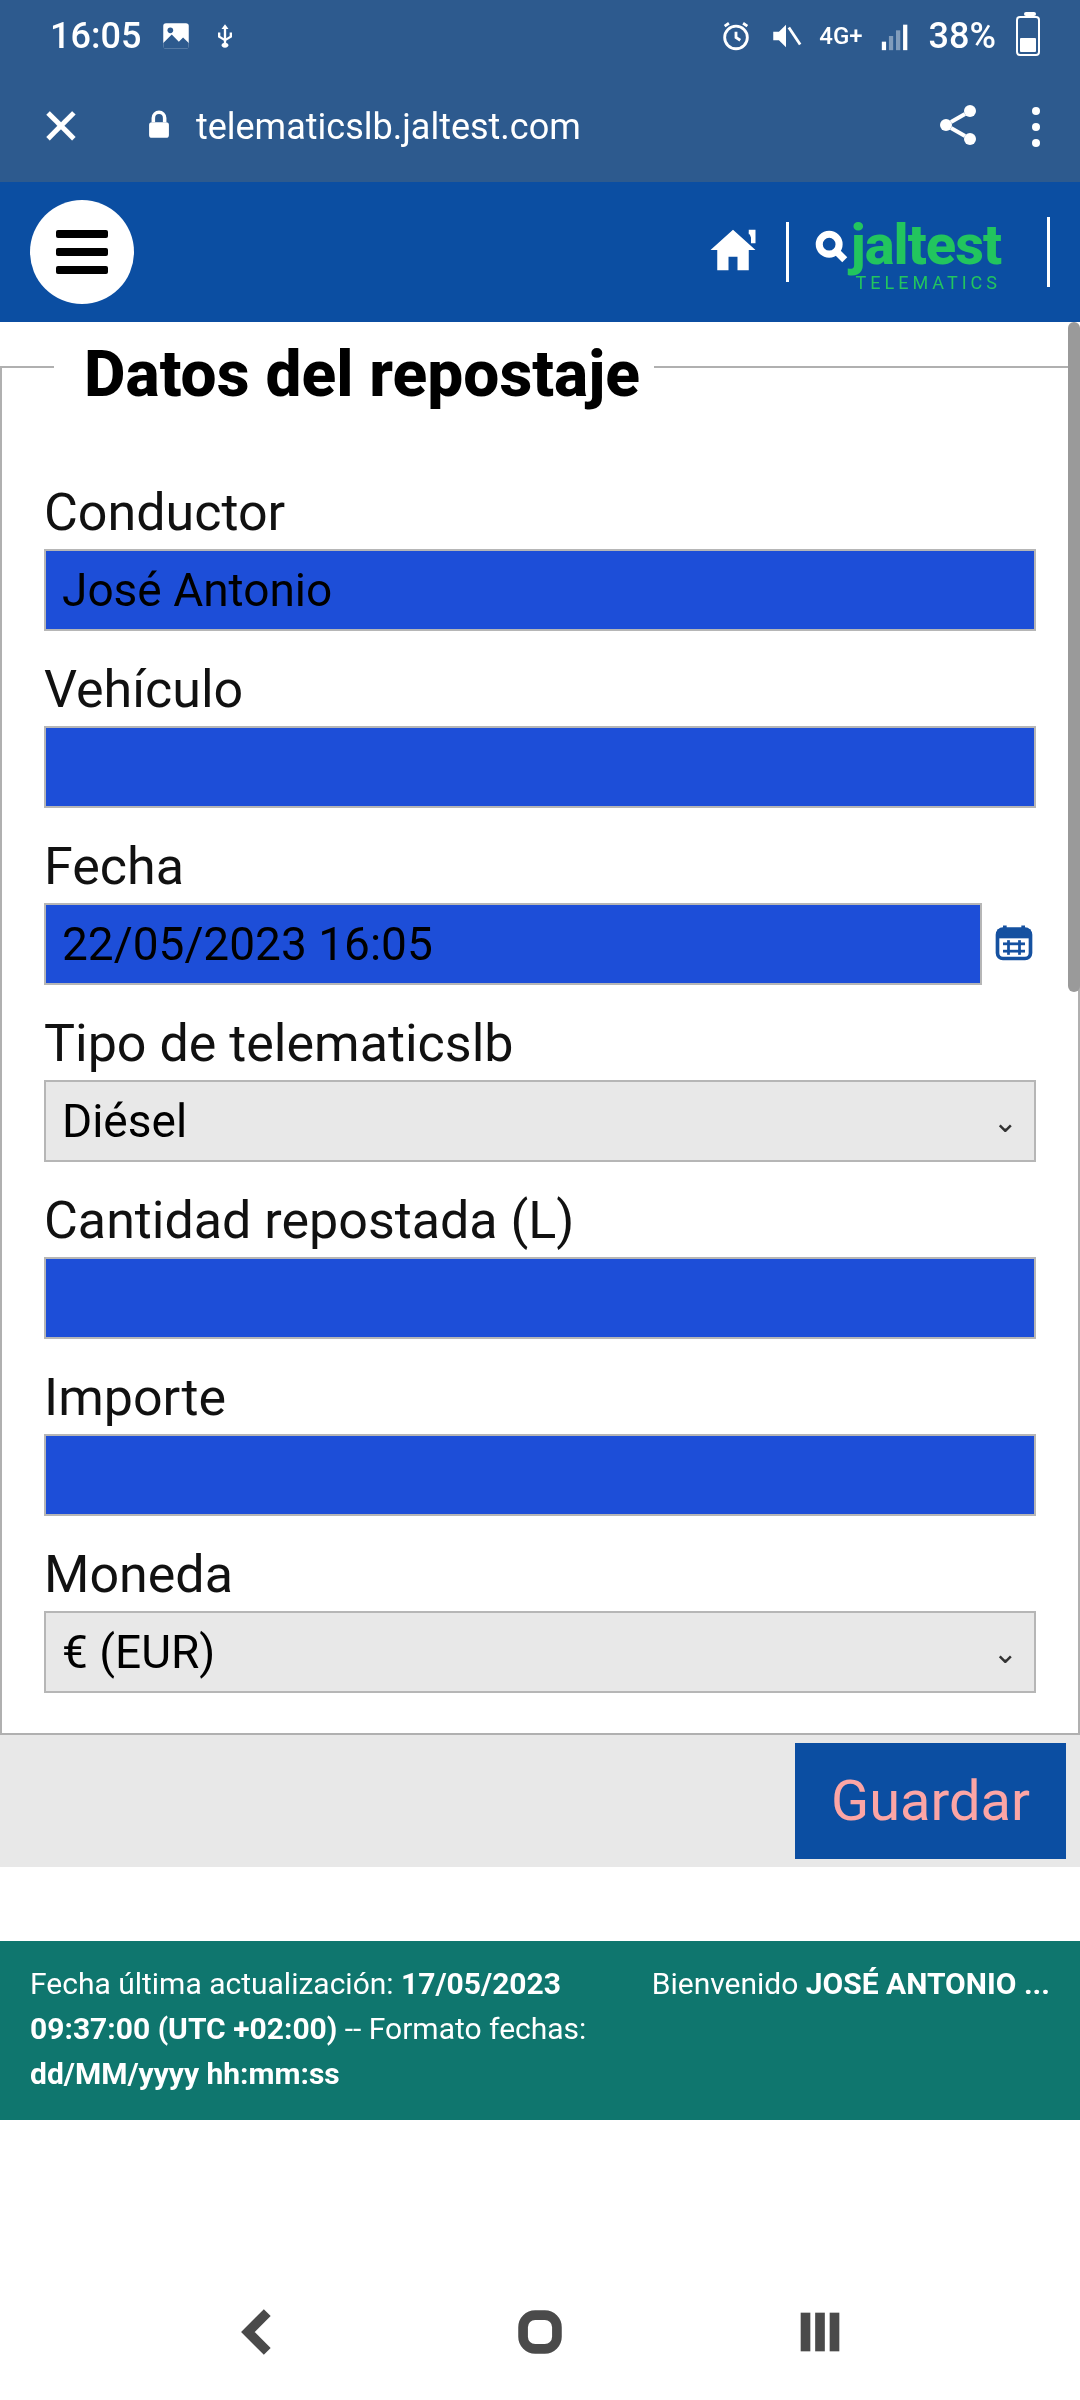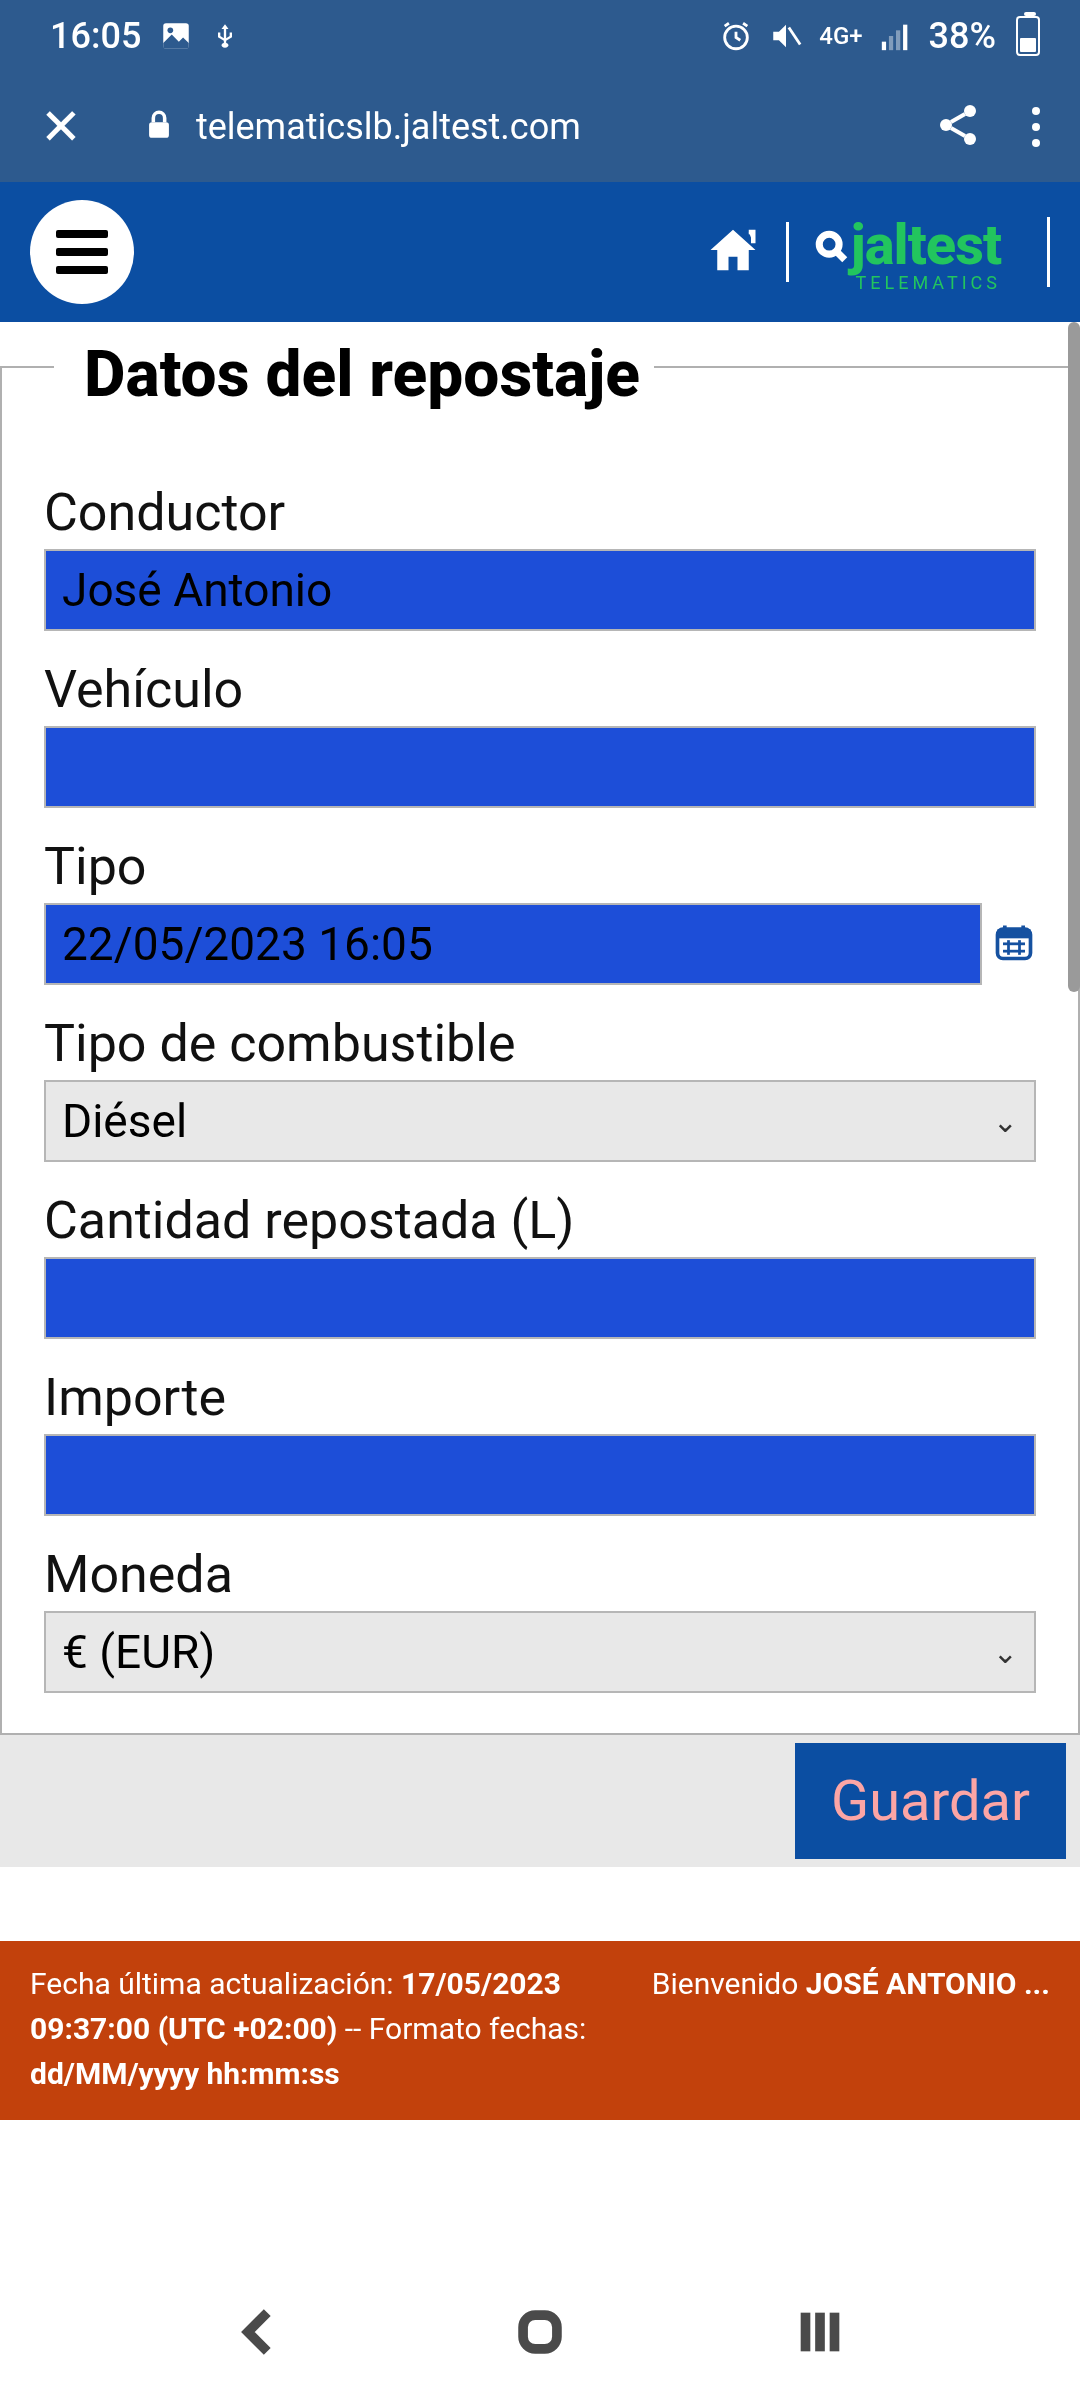--- a/index.html
+++ b/index.html
@@ -181,21 +181,21 @@
     align-items: center;
     border: none;
     cursor: pointer;
     font-family: inherit;
   }
 
   .gap { height: 74px; background: #fff; }
 
   
   .footer-status {
-    background: #c2410c;
+    background: #0f766e;
     color: #fff;
     padding: 20px 30px 24px 30px;
     font-size: 30px;
     display: flex;
     gap: 52px;
     line-height: 1.5;
   }
   .footer-left { flex: 1; }
   .footer-right { white-space: nowrap; }
   .footer-status b { font-weight: 700; }
@@ -328,40 +328,40 @@
       <div class="field-label">Conductor</div>
       <input class="text-input" value="José Antonio" style="">
     </div>
 
     <div class="field">
       <div class="field-label">Vehículo</div>
       <input class="text-input" value="" style="">
     </div>
 
     <div class="field">
-      <div class="field-label">Tipo</div>
+      <div class="field-label">Fecha</div>
       <div class="date-row">
         <input class="text-input" style="border: 2px solid rgb(182, 182, 182);" value="22/05/2023 16:05">
         <span class="cal-icon">
           <svg viewBox="0 0 24 24">
               <rect x="3" y="5" width="18" height="16" rx="3" fill="none" stroke="#1551a0" stroke-width="2"></rect>
               <rect x="3" y="5" width="18" height="5" fill="#1551a0"></rect>
               <line x1="7" y1="3" x2="7" y2="7" stroke="#1551a0" stroke-width="2"></line>
               <line x1="17" y1="3" x2="17" y2="7" stroke="#1551a0" stroke-width="2"></line>
               <line x1="6" y1="13" x2="18" y2="13" stroke="#1551a0" stroke-width="1.5"></line>
               <line x1="6" y1="17" x2="18" y2="17" stroke="#1551a0" stroke-width="1.5"></line>
               <line x1="9" y1="11" x2="9" y2="19" stroke="#1551a0" stroke-width="1.5"></line>
               <line x1="15" y1="11" x2="15" y2="19" stroke="#1551a0" stroke-width="1.5"></line>
             </svg>
         </span>
       </div>
     </div>
 
     <div class="field">
-      <div class="field-label">Tipo de combustible</div>
+      <div class="field-label">Tipo de telematicslb</div>
       <div class="select-input">
         <span>Diésel</span>
         <span class="chevron">⌄</span>
       </div>
     </div>
 
     <div class="field">
       <div class="field-label">Cantidad repostada (L)</div>
       <input class="text-input" value="" style="">
     </div>

